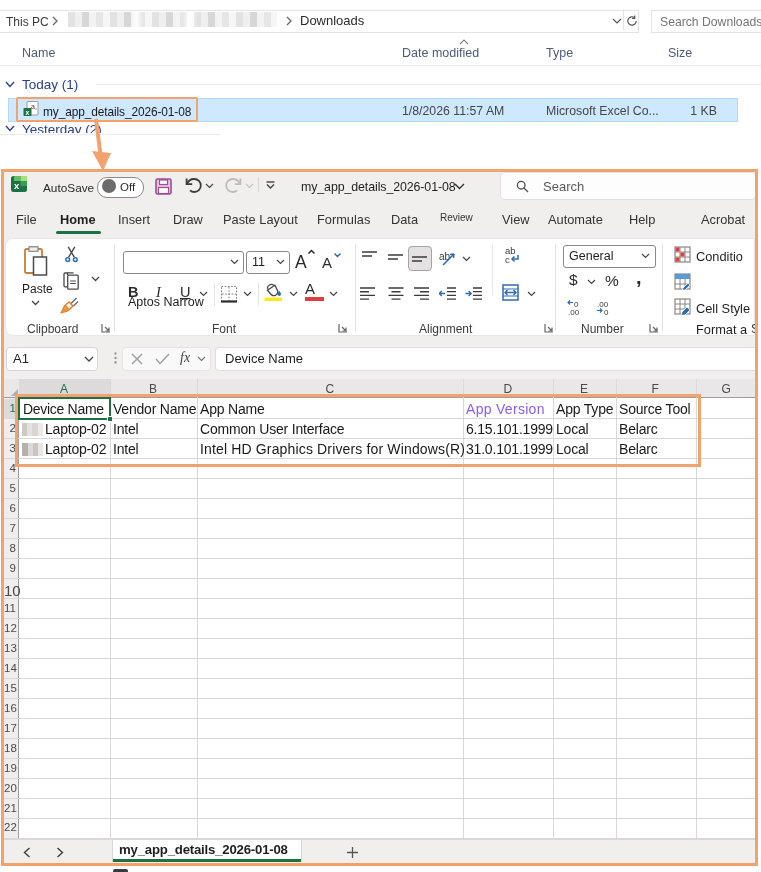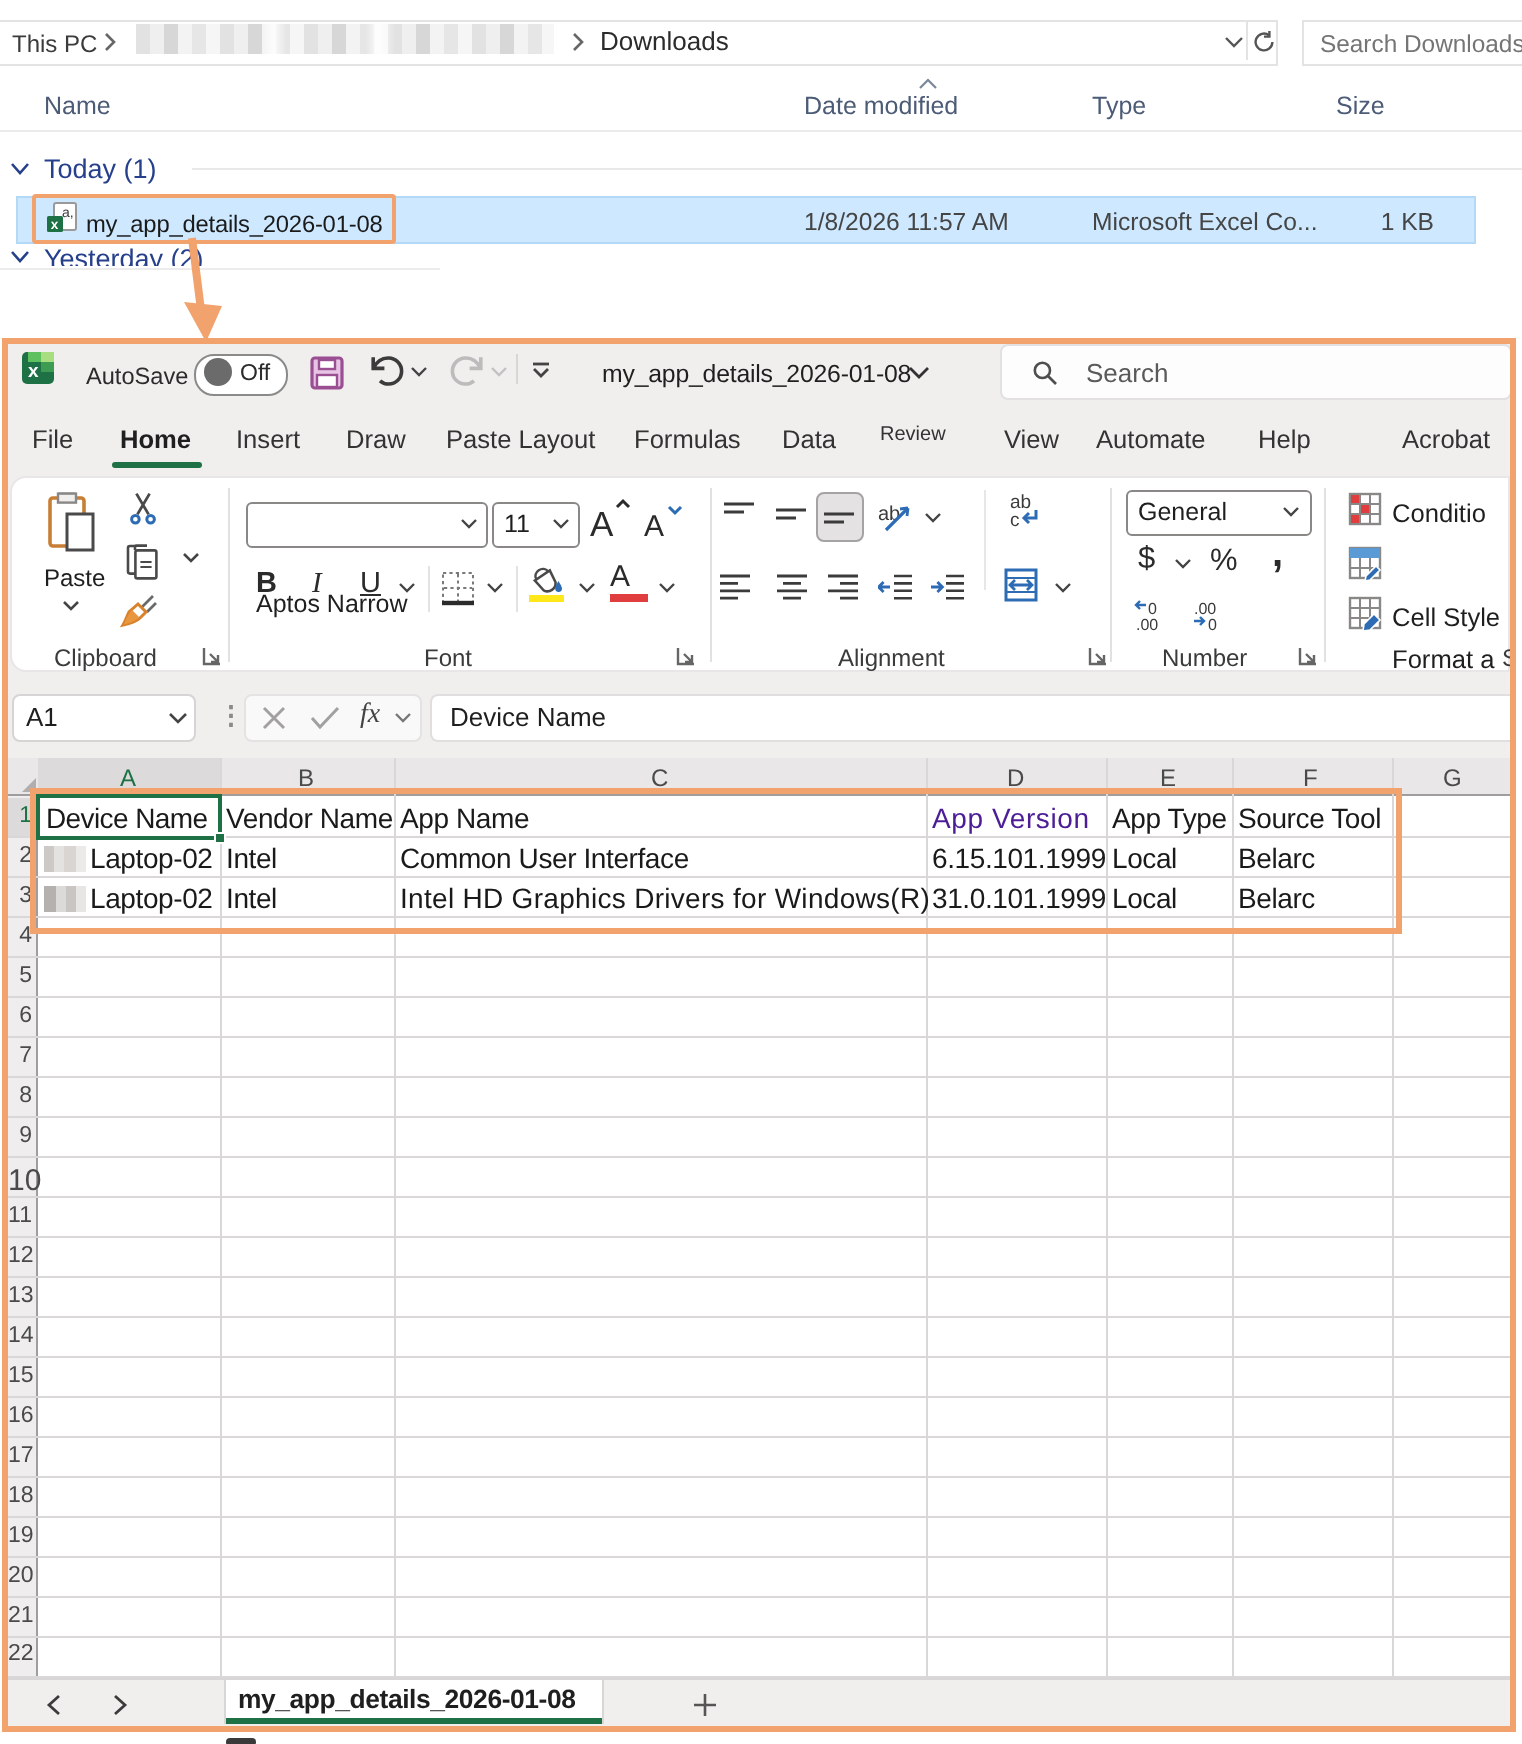--- a/index.html
+++ b/index.html
@@ -420,21 +420,21 @@
   <div class="tx" style="left:0;top:362.5px;width:12px;text-align:right;font-size:11.5px;color:#4a4a4a;">18</div>
   <div class="tx" style="left:0;top:382.5px;width:12px;text-align:right;font-size:11.5px;color:#4a4a4a;">19</div>
   <div class="tx" style="left:0;top:402.5px;width:12px;text-align:right;font-size:11.5px;color:#4a4a4a;">20</div>
   <div class="tx" style="left:0;top:422.5px;width:12px;text-align:right;font-size:11.5px;color:#4a4a4a;">21</div>
   <div class="tx" style="left:0;top:442px;width:12px;text-align:right;font-size:11.5px;color:#4a4a4a;">22</div>
   </div>
 
   <div class="tx" style="left:19px;top:22px;font-size:14px;letter-spacing:-0.3px;color:#1a1a1a;">Device Name</div>
   <div class="tx" style="left:109px;top:22px;font-size:14px;letter-spacing:-0.2px;color:#1a1a1a;">Vendor Name</div>
   <div class="tx" style="left:196px;top:22px;font-size:14px;letter-spacing:-0.2px;color:#1a1a1a;">App Name</div>
-  <div class="tx" style="left:462px;top:22px;font-size:14px;letter-spacing:0.3px;color:#4c1d95;">App Version</div>
+  <div class="tx" style="left:462px;top:22px;font-size:14px;letter-spacing:0.3px;color:#8b5cf6;">App Version</div>
   <div class="tx" style="left:552px;top:22px;font-size:14px;letter-spacing:-0.2px;color:#1a1a1a;">App Type</div>
   <div class="tx" style="left:615px;top:22px;font-size:14px;letter-spacing:-0.2px;color:#1a1a1a;">Source Tool</div>
   <div class="a" style="left:18px;top:43.5px;width:21px;height:13px;background:repeating-linear-gradient(90deg,#cdc9c6 0 5px,#e4e2e0 5px 10px,#d8d5d2 10px 16px,#eceae8 16px 21px);"></div>
   <div class="tx" style="left:41px;top:42px;font-size:14px;letter-spacing:-0.2px;color:#1a1a1a;">Laptop-02</div>
   <div class="tx" style="left:109px;top:42px;font-size:14px;letter-spacing:-0.2px;color:#1a1a1a;">Intel</div>
   <div class="tx" style="left:196px;top:42px;font-size:14px;letter-spacing:-0.2px;color:#1a1a1a;">Common User Interface</div>
   <div class="tx" style="left:462px;top:42px;font-size:14px;letter-spacing:-0.2px;color:#1a1a1a;">6.15.101.1999</div>
   <div class="tx" style="left:552px;top:42px;font-size:14px;letter-spacing:-0.2px;color:#1a1a1a;">Local</div>
   <div class="tx" style="left:615px;top:42px;font-size:14px;letter-spacing:-0.2px;color:#1a1a1a;">Belarc</div>
   <div class="a" style="left:18px;top:63.5px;width:21px;height:13px;background:repeating-linear-gradient(90deg,#b5b1ae 0 6px,#dcdad8 6px 11px,#c8c5c2 11px 16px,#e8e6e4 16px 21px);"></div>

